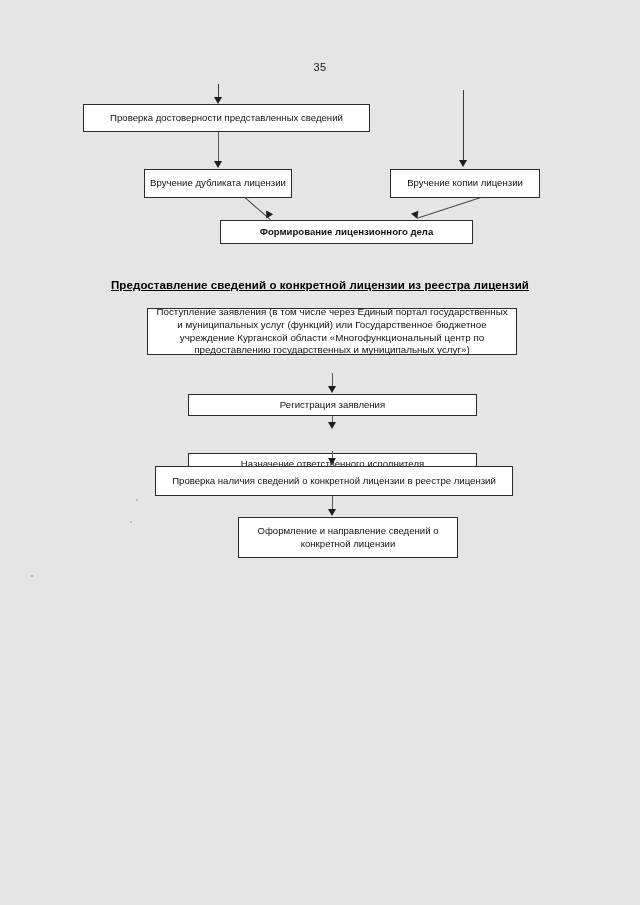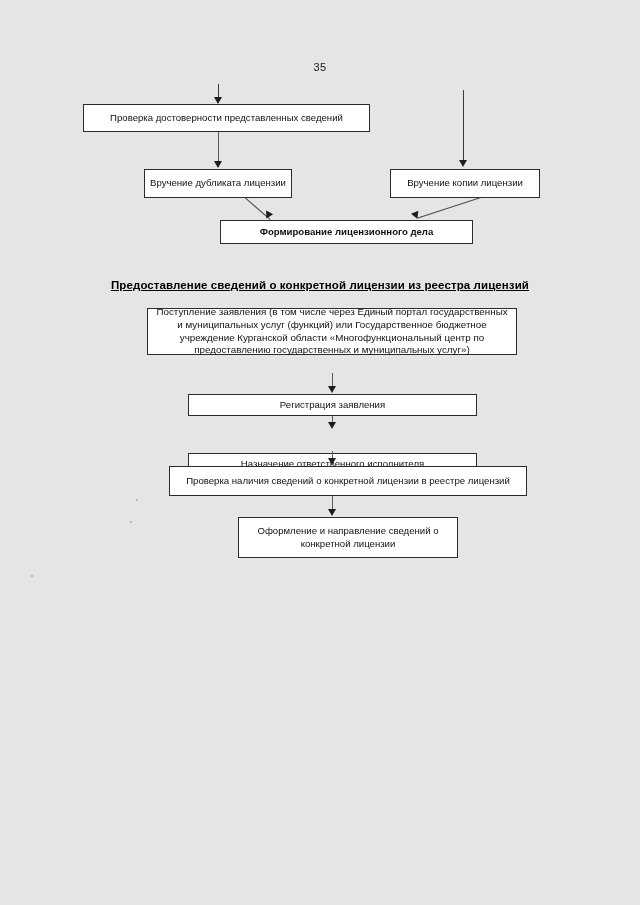--- a/index.html
+++ b/index.html
@@ -161,21 +161,21 @@
   <div class="vline" style="left:332px; top:416px; height:8px;"></div>
   <div class="arrowhead" style="left:328px; top:422px;"></div>
 
   <div class="box" style="left:188px; top:432px; width:289px; height:22px;margin-top:21px;">
     <span class="txt">Назначение ответственного исполнителя</span>
   </div>
 
   <div class="vline" style="left:332px; top:451px; height:9px;"></div>
   <div class="arrowhead" style="left:328px; top:458px;"></div>
 
-  <div class="box" style="left:155px; top:466px; width:358px; height:30px;margin-left:14px;">
+  <div class="box" style="left:155px; top:466px; width:358px; height:30px;">
     <span class="txt">Проверка наличия сведений о конкретной лицензии в реестре лицензий</span>
   </div>
 
   <div class="vline" style="left:332px; top:496px; height:15px;"></div>
   <div class="arrowhead" style="left:328px; top:509px;"></div>
 
   <div class="box" style="left:238px; top:517px; width:220px; height:41px;">
     <span class="txt">Оформление и направление сведений о конкретной лицензии</span>
   </div>
 

